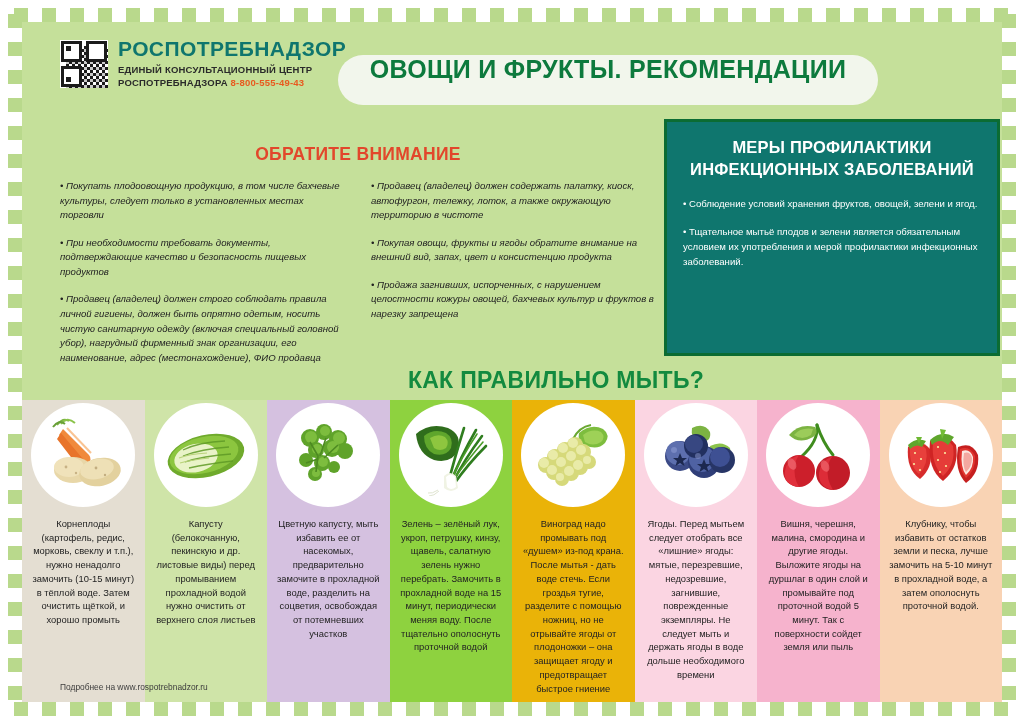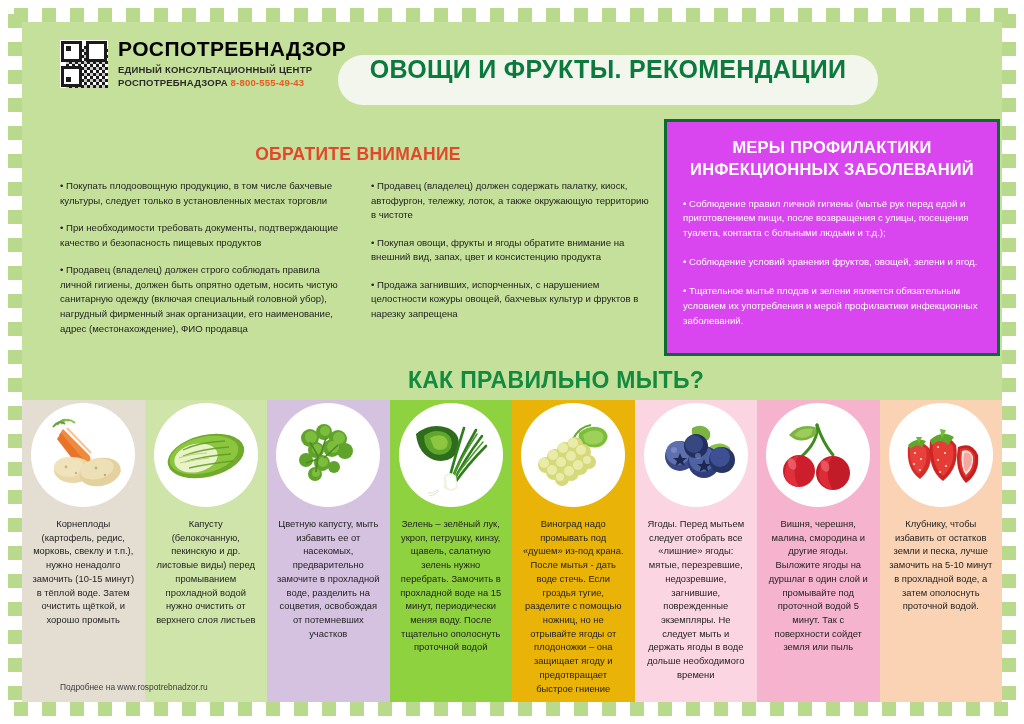--- a/index.html
+++ b/index.html
@@ -66,21 +66,21 @@
   .qr::before{left:1px;top:1px;}
   .qr::after{right:1px;top:1px;}
   .qr-b{
     position:absolute;left:1px;bottom:1px;width:15px;height:15px;
     border:3px solid #1b1b1b;background:#fff;box-shadow:inset 0 0 0 3px #fff;
   }
   .qr-core{
     position:absolute;width:5px;height:5px;background:#1b1b1b;
   }
   .brand-name{
-    font-size:21px;font-weight:bold;color:#000000;letter-spacing:.4px;
+    font-size:21px;font-weight:bold;color:#0f766e;letter-spacing:.4px;
     line-height:1.05;
   }
   .brand-sub{
     font-size:9.5px;font-weight:bold;color:#2a2a2a;letter-spacing:.2px;
     line-height:1.35;margin-top:4px;text-transform:uppercase;
   }
   .brand-phone{color:#e8591f;font-weight:bold;}
 
   .title-pill{
     position:absolute;left:316px;top:33px;width:540px;height:50px;
@@ -94,31 +94,31 @@
 
   
   .attention{
     position:absolute;left:38px;top:122px;width:596px;
   }
   .attention-title{
     text-align:center;font-size:17.5px;font-weight:bold;color:#e2472b;
     letter-spacing:.3px;margin-bottom:14px;
   }
   .attention-cols{display:flex;gap:26px;}
-  .attention-col{width:285px;}
+  .attention-col{width:285px;font-style:italic;}
   .bullet{
     font-size:9.6px;color:#222;line-height:1.52;margin-bottom:13px;
     text-align:left;
   }
   .bullet:last-child{margin-bottom:0;}
 
   
   .prevention{
     position:absolute;right:2px;top:97px;width:336px;height:237px;
-    background:#d946ef;border:3px solid #0b6c33;
+    background:#0f766e;border:3px solid #0b6c33;
     box-sizing:border-box;padding:14px 16px 10px;
   }
   .prevention h2{
     margin:0 0 16px;text-align:center;color:#ffffff;
     font-size:16.5px;font-weight:bold;line-height:1.35;letter-spacing:.2px;
   }
   .prevention .pbullet{
     color:#ffffff;font-size:9.6px;line-height:1.55;margin-bottom:14px;
   }
   .prevention .pbullet:last-child{margin-bottom:0;}
@@ -207,21 +207,20 @@
           <div class="bullet">• Продажа загнивших, испорченных, с нарушением целостности кожуры овощей, бахчевых культур и фруктов в нарезку запрещена</div>
         </div>
       </div>
     </div>
 
     <div class="prevention">
       <h2>
         <span>МЕРЫ ПРОФИЛАКТИКИ</span><br>
         <span>ИНФЕКЦИОННЫХ ЗАБОЛЕВАНИЙ</span>
       </h2>
-      <div class="pbullet">• Соблюдение правил личной гигиены (мытьё рук перед едой и приготовлением пищи, после возвращения с улицы, посещения туалета, контакта с больными людьми и т.д.);</div>
       <div class="pbullet">• Соблюдение условий хранения фруктов, овощей, зелени и ягод.</div>
       <div class="pbullet">• Тщательное мытьё плодов и зелени является обязательным условием их употребления и мерой профилактики инфекционных заболеваний.</div>
     </div>
 
     <div class="wash-title">КАК ПРАВИЛЬНО МЫТЬ?</div>
 
     <div class="cards">
 
       <div class="card" style="background:#e4ded2">
         <div class="card-circle">

